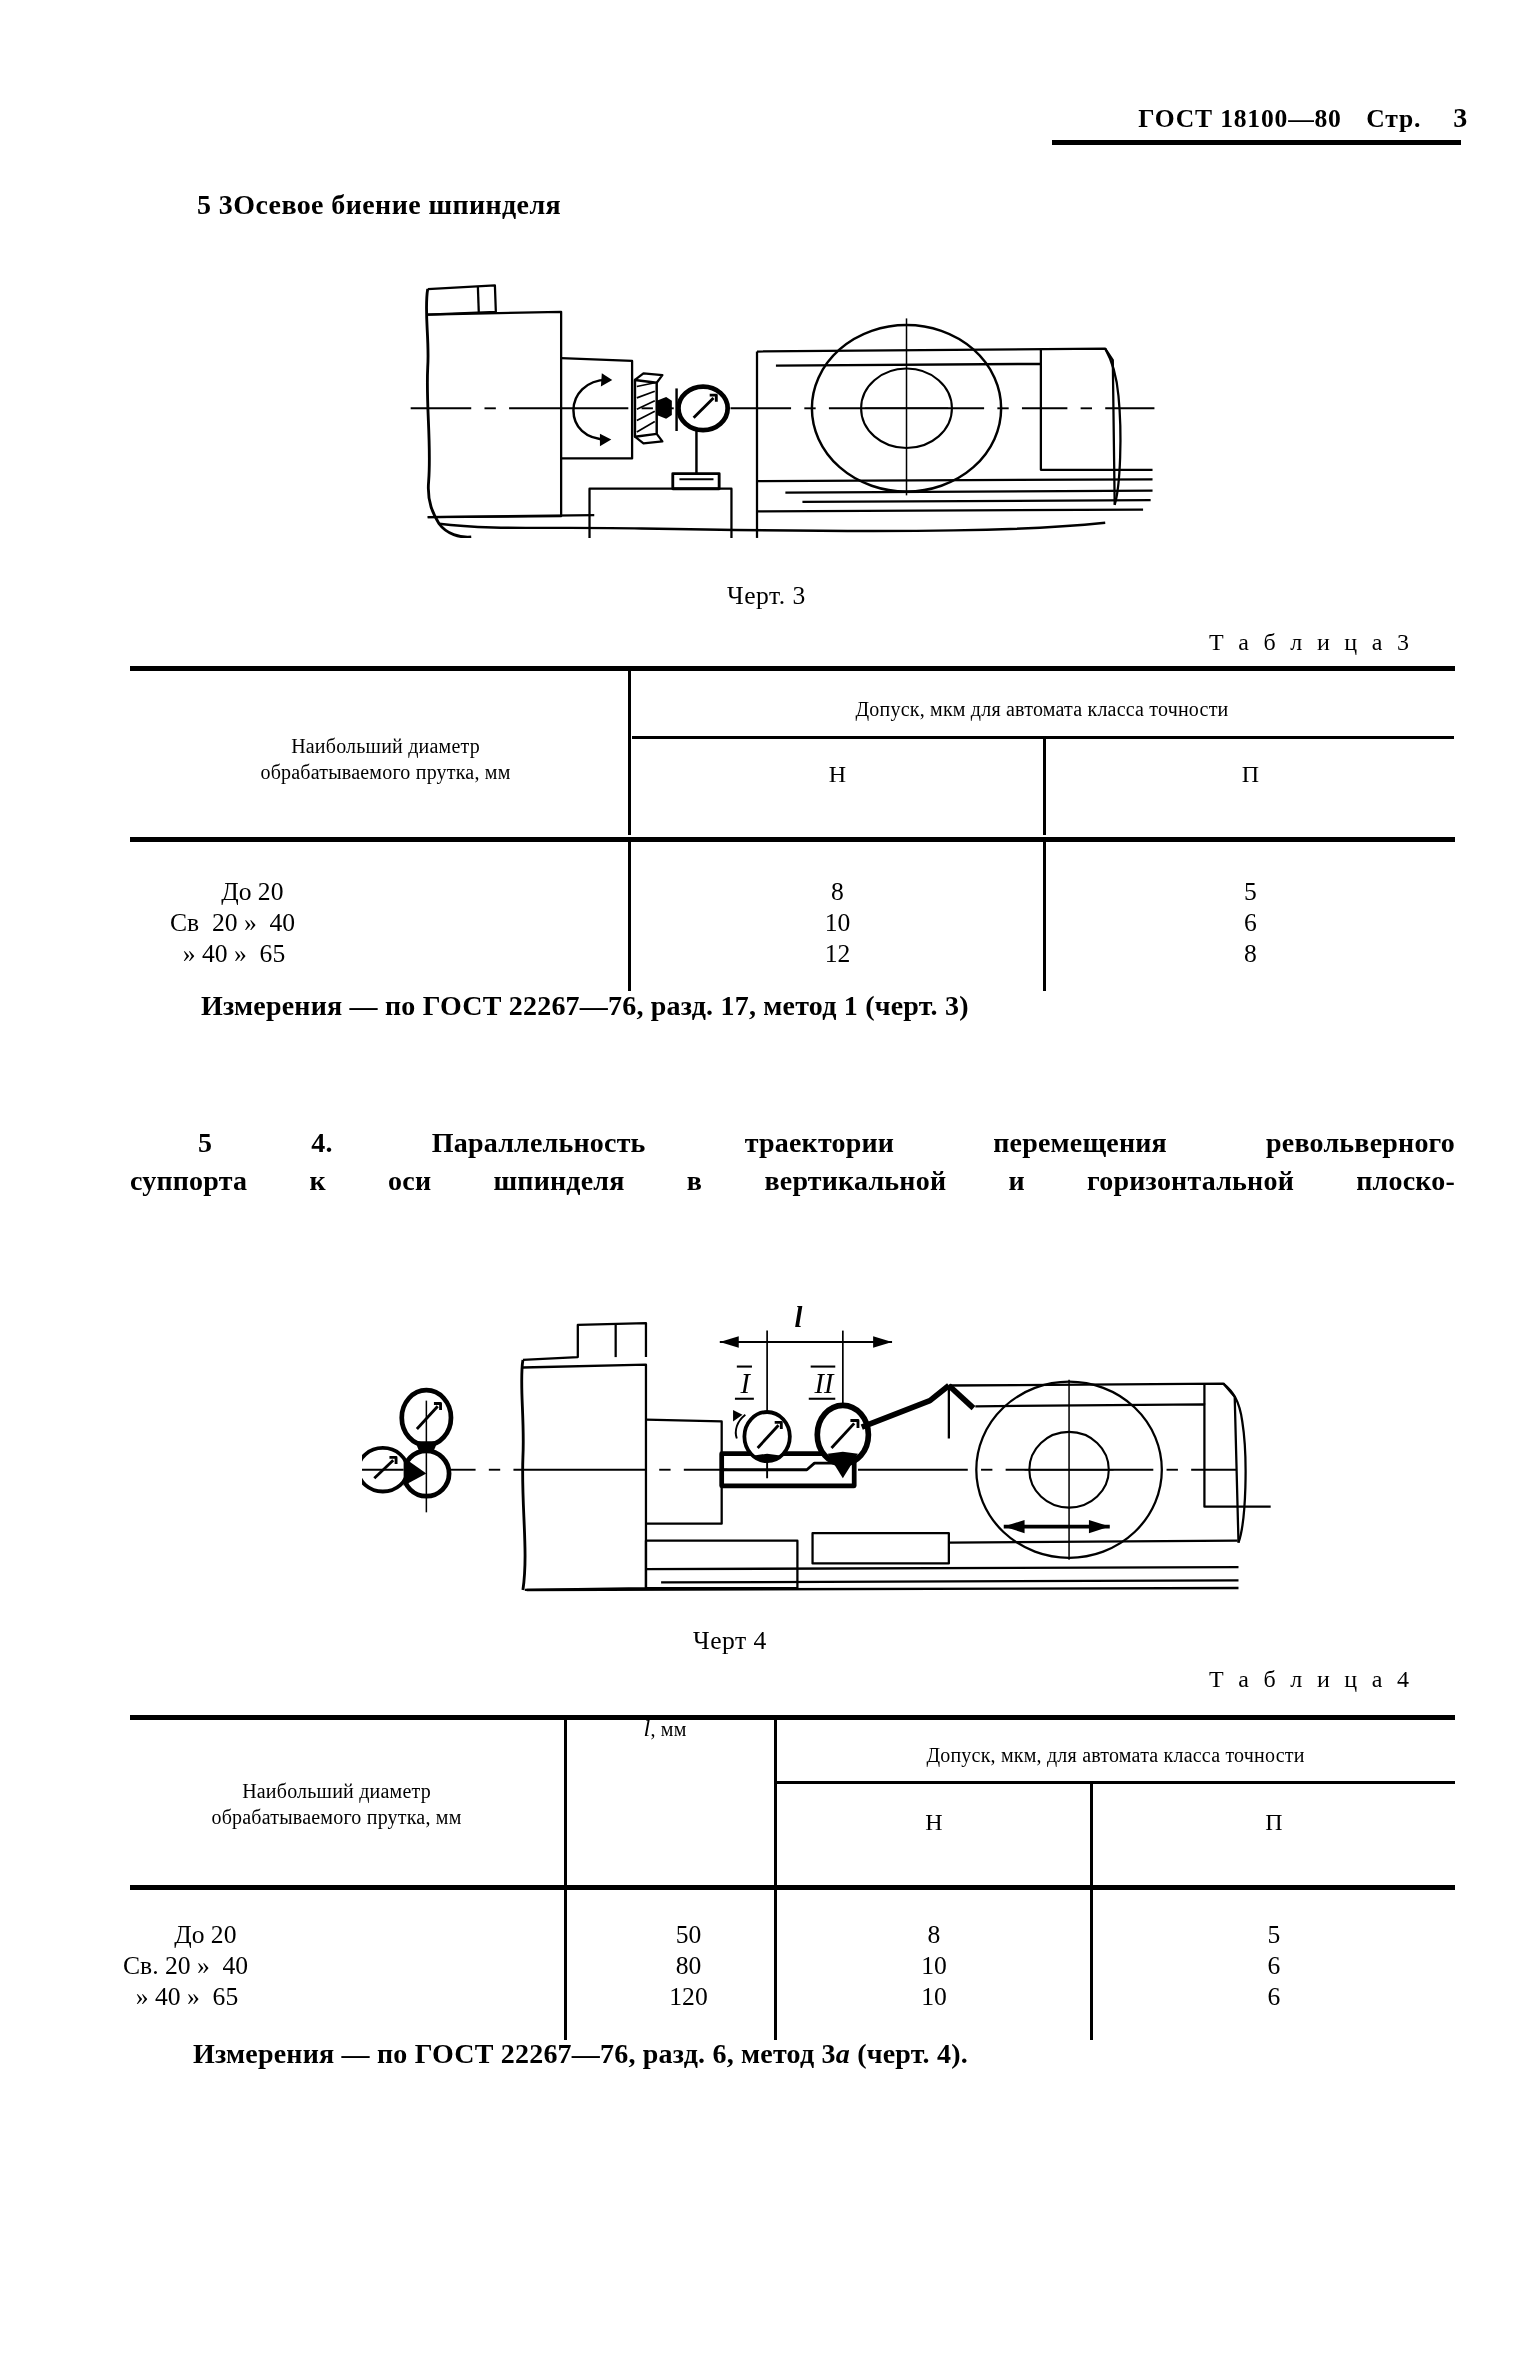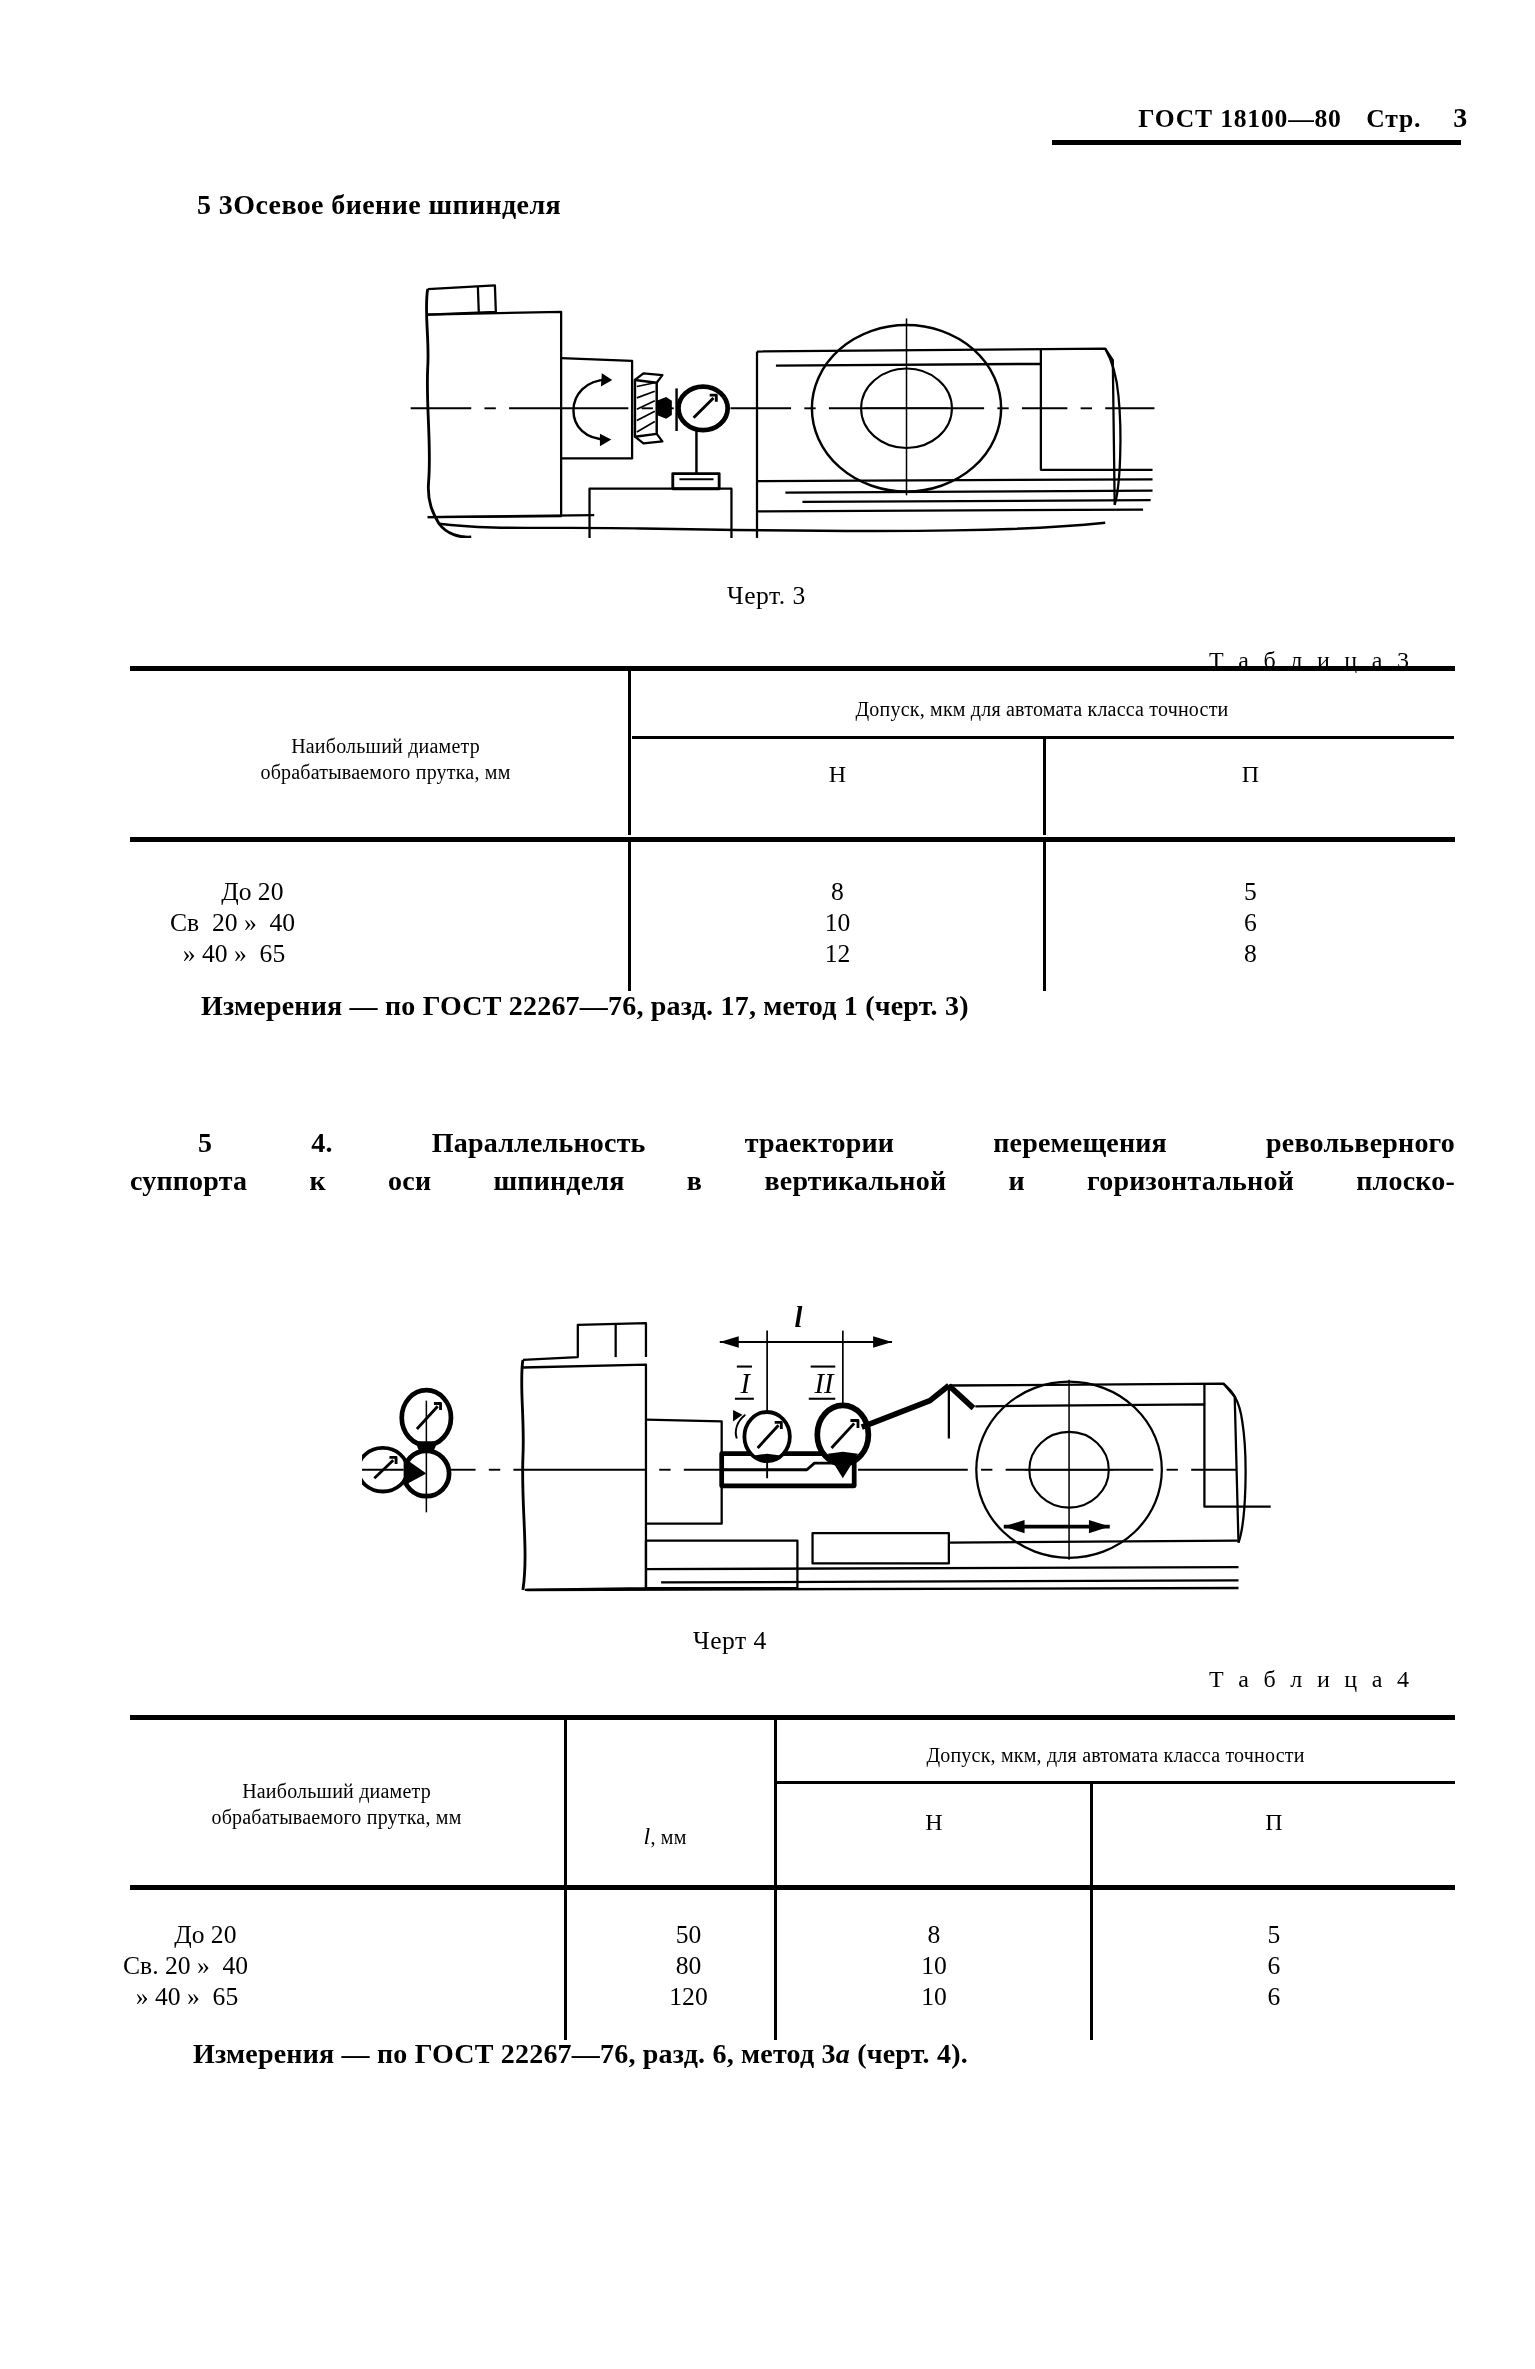--- a/index.html
+++ b/index.html
@@ -83,21 +83,21 @@
   }
   #fig3-caption { top: 581px; left: 727px; }
   #fig4-caption { top: 1626px; left: 693px; }
 
   .tbl-cap {
     position: absolute;
     font-size: 24px;
     letter-spacing: 4.3px;
     white-space: nowrap;
   }
-  #tbl3-caption { top: 647px; left: 1209px; }
+  #tbl3-caption { top: 629px; left: 1209px; }
   #tbl4-caption { top: 1666px; left: 1209px; }
 
   
   .meas {
     position: absolute;
     font-size: 28px;
     font-weight: bold;
     letter-spacing: 0.2px;
     white-space: nowrap;
   }
@@ -403,21 +403,21 @@
 
     <div class="vrule" style="top:1719px; left:564px; height:167px;"></div>
     <div class="vrule" style="top:1889px; left:564px; height:151px;"></div>
     <div class="vrule" style="top:1719px; left:774px; height:167px;"></div>
     <div class="vrule" style="top:1889px; left:774px; height:151px;"></div>
     <div class="vrule" style="top:1783px; left:1090px; height:102px;"></div>
     <div class="vrule" style="top:1889px; left:1090px; height:151px;"></div>
 
     <div class="cellhdr" style="top:1779px; left:114px; width:445px; white-space:pre-line;">Наибольший диаметр
 обрабатываемого прутка, мм</div>
-    <div class="cellhdr" style="top:1824px; left:568px; width:194px;">
+    <div class="cellhdr" style="top:1716px; left:568px; width:194px;">
       <span class="ital" style="font-size:24px;">l</span><span>, мм</span>
     </div>
     <div class="cellhdr" style="top:1743px; left:778px; width:675px;">Допуск, мкм, для автомата класса точности</div>
     <div class="cellhdr big" style="top:1810px; left:778px; width:312px;">Н</div>
     <div class="cellhdr big" style="top:1810px; left:1094px; width:360px;">П</div>
 
     <div class="rowlabels" style="top:1919px; left:123px; width:435px;">        До 20
 Св. 20 »  40
   » 40 »  65</div>
     <div class="cellnum" style="top:1919px; left:568px; width:241px;">50

